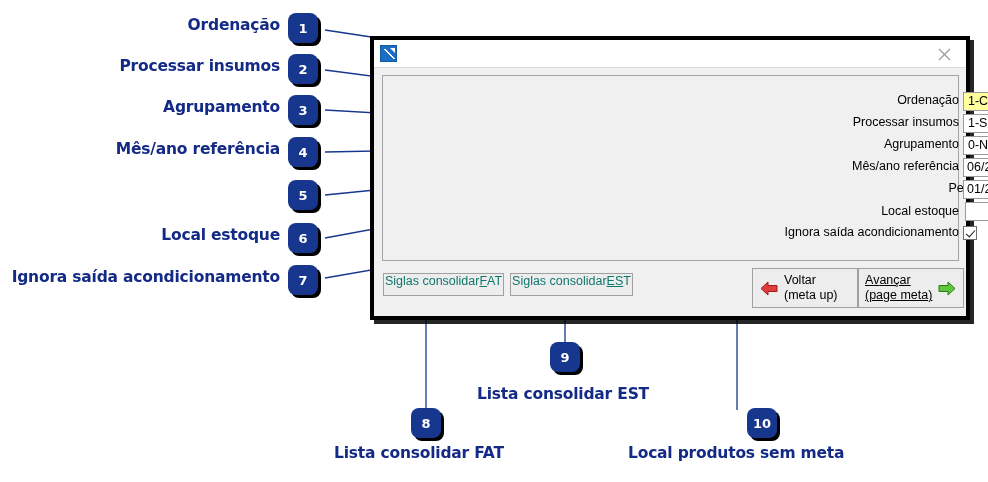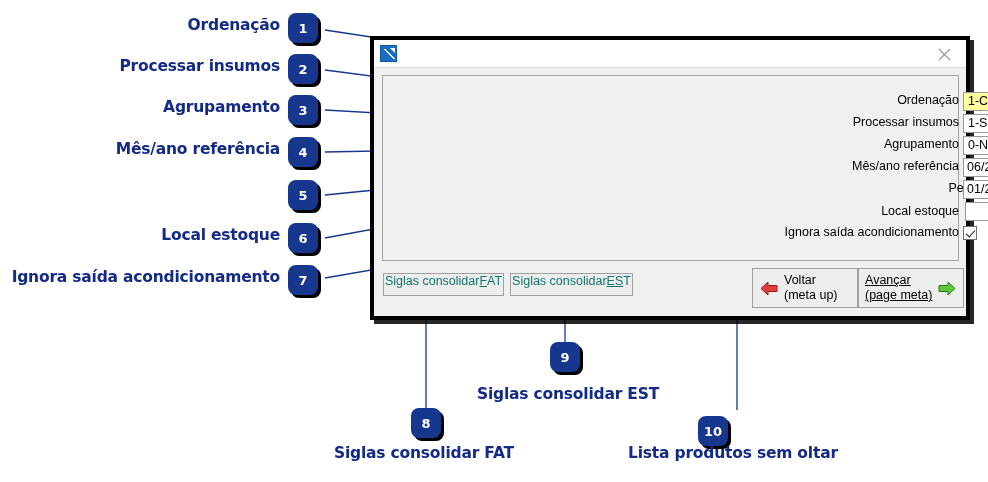--- a/index.html
+++ b/index.html
@@ -136,31 +136,31 @@
 
   <div class="badge" style="left:288px;top:13px;">1</div>
   <div class="badge" style="left:288px;top:54px;">2</div>
   <div class="badge" style="left:288px;top:95px;">3</div>
   <div class="badge" style="left:288px;top:137px;">4</div>
   <div class="badge" style="left:288px;top:180px;">5</div>
   <div class="badge" style="left:288px;top:223px;">6</div>
   <div class="badge" style="left:288px;top:265px;">7</div>
   <div class="badge" style="left:411px;top:408px;">8</div>
   <div class="badge" style="left:550px;top:342px;">9</div>
-  <div class="badge" style="left:698px;top:408px;margin-top:8px;">10</div>
+  <div class="badge" style="left:747px;top:408px;">10</div>
 
   <div class="anno-label right" style="right:708px;top:16px;">Ordenação</div>
   <div class="anno-label right" style="right:708px;top:57px;">Processar insumos</div>
   <div class="anno-label right" style="right:708px;top:98px;">Agrupamento</div>
   <div class="anno-label right" style="right:708px;top:140px;">Mês/ano referência</div>
   <div class="anno-label right" style="right:708px;top:226px;">Local estoque</div>
   <div class="anno-label right" style="right:708px;top:268px;">Ignora saída acondicionamento</div>
-  <div class="anno-label" style="left:334px;top:444px;">Siglas consolidar FAT</div>
-  <div class="anno-label" style="left:477px;top:385px;">Siglas consolidar EST</div>
-  <div class="anno-label" style="left:628px;top:444px;">Lista produtos sem oltar</div>
+  <div class="anno-label" style="left:334px;top:444px;">Lista consolidar FAT</div>
+  <div class="anno-label" style="left:477px;top:385px;">Lista consolidar EST</div>
+  <div class="anno-label" style="left:628px;top:444px;">Local produtos sem meta</div>
 
   <div class="dialog">
 
     <div class="titlebar">
       <span class="app-icon"></span>
       <span class="win-close">
         <svg width="13" height="13" viewBox="0 0 13 13">
           <path d="M1 1 L12 12 M12 1 L1 12" stroke="#9a9a9a" stroke-width="1.2" fill="none"></path>
         </svg>
       </span>

